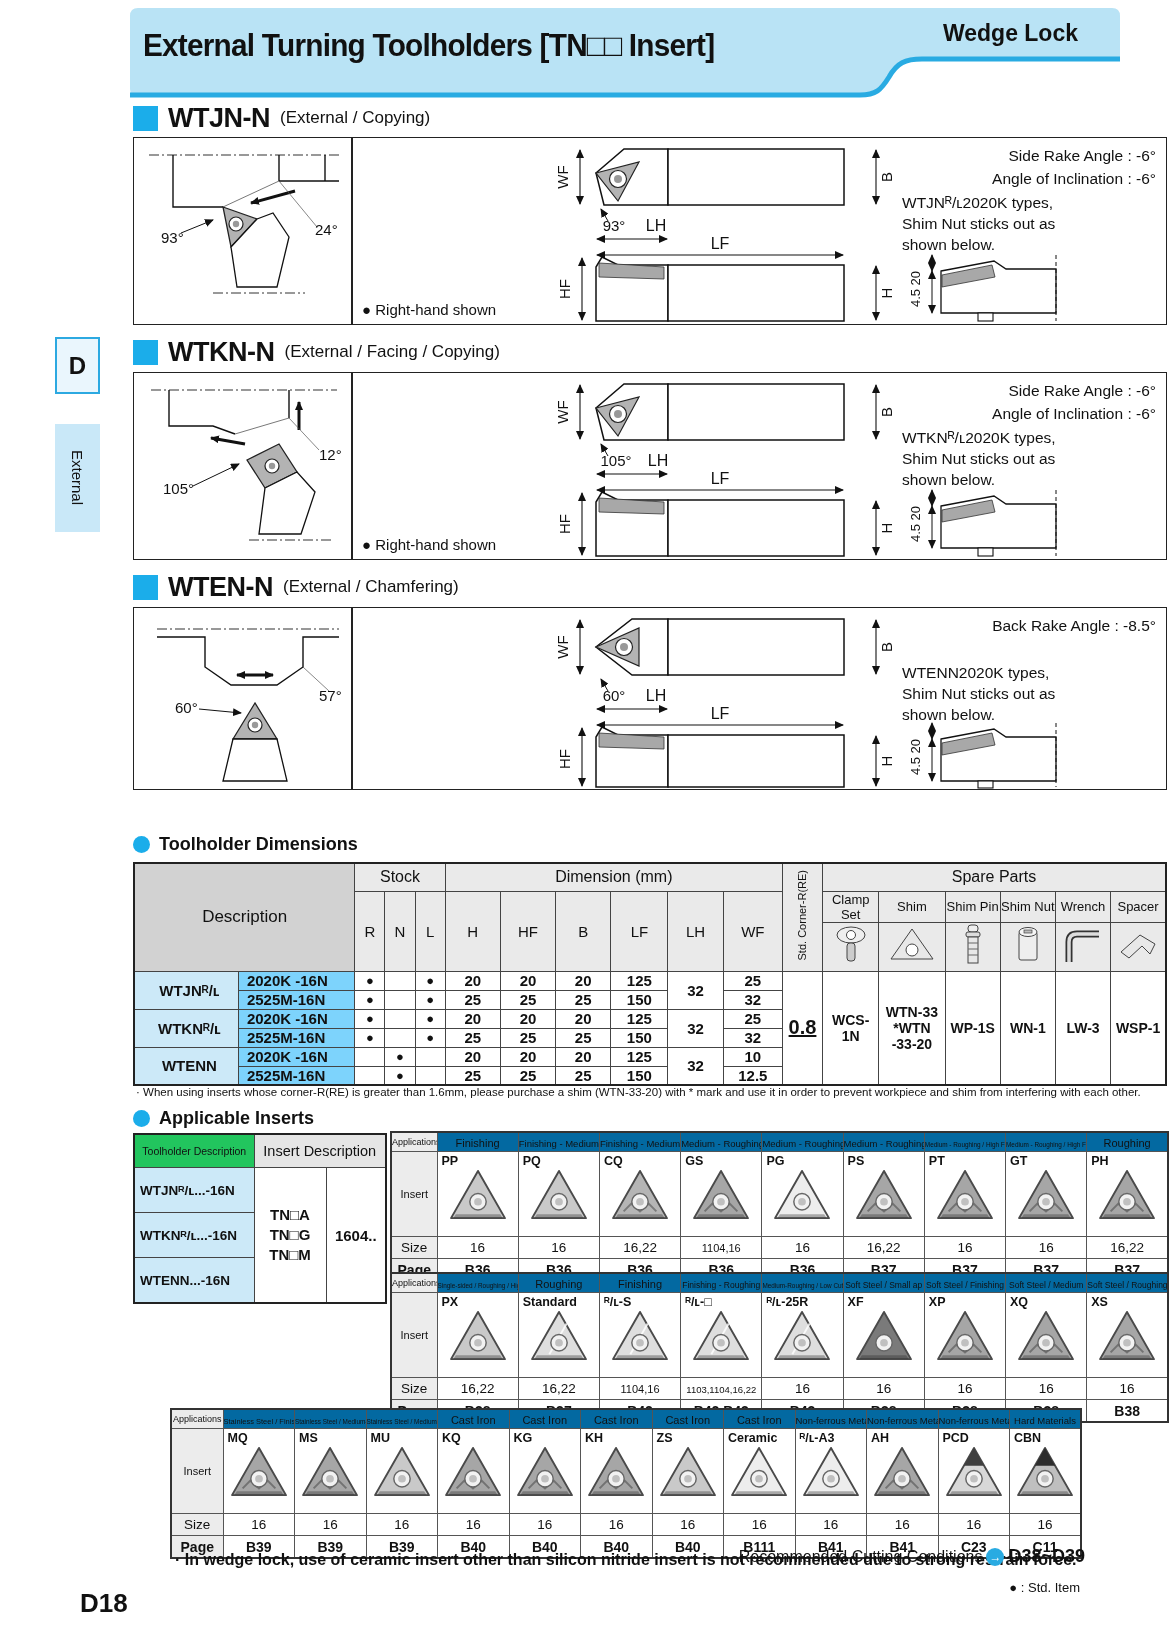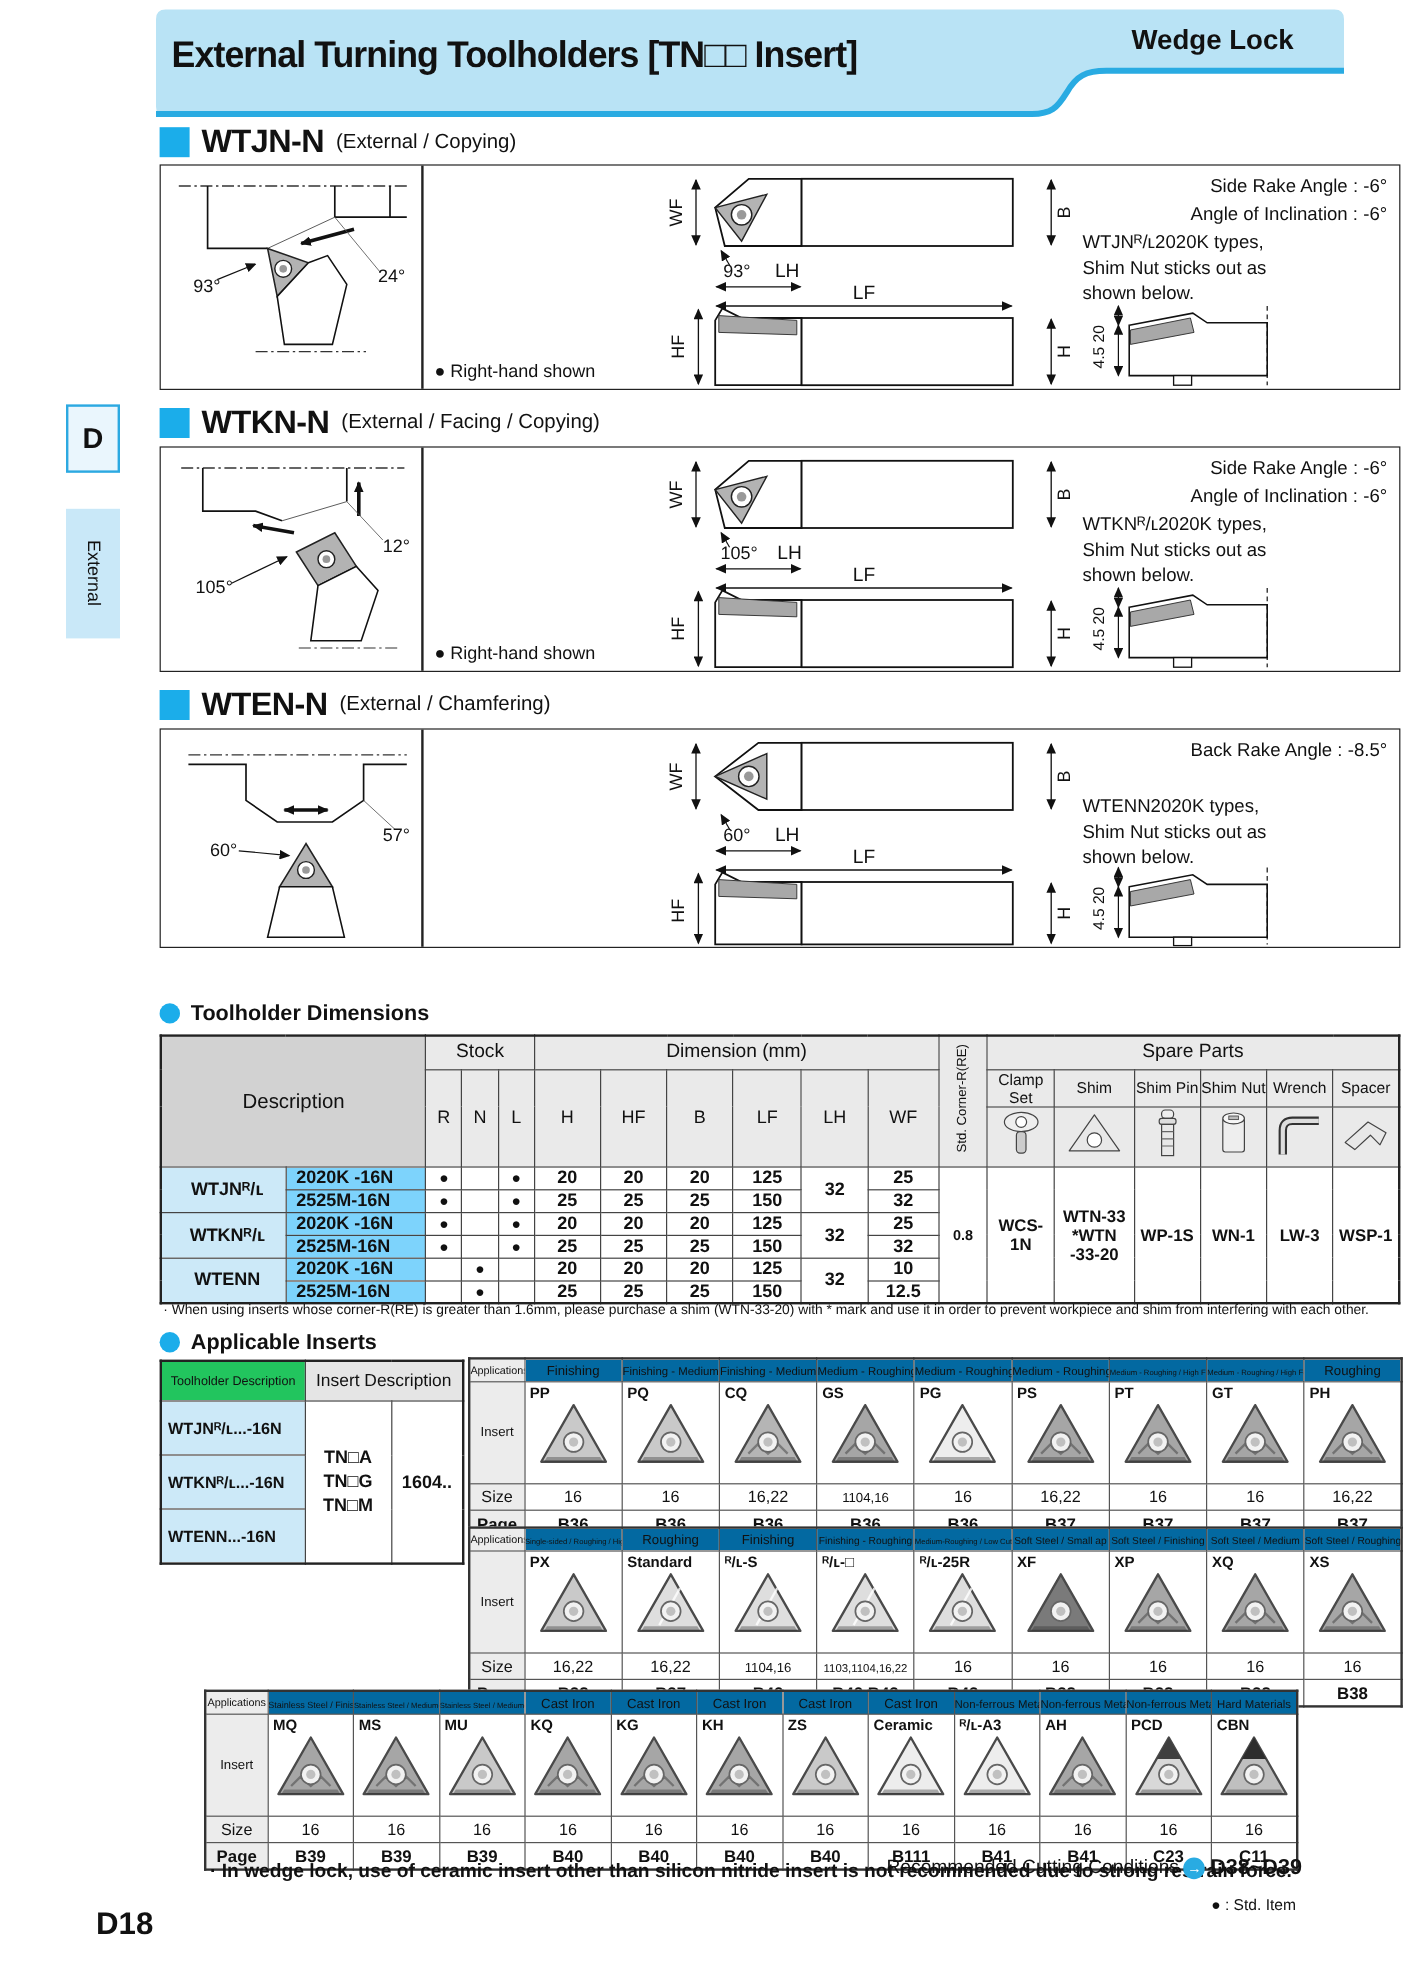--- a/index.html
+++ b/index.html
@@ -46,21 +46,21 @@
   .dims .ghead{background:#eaeaea;font-size:16px;}
   .dims .lhead{background:#eaeaea;font-size:15px;}
   .dims .sname{background:#eaeaea;font-size:13px;}
   .dims .sicon{background:#eaeaea;height:48px;}
   .dims .corner-h{background:#eaeaea;}
   .vtext{writing-mode:vertical-rl;transform:rotate(180deg);font-size:11px;line-height:1;display:inline-block;}
   .dims .name{background:#cce9f8;text-align:center;padding-left:6px;font-weight:bold;font-size:15px;}
   .dims .code{background:#7dd3fc;text-align:left;padding-left:8px;font-weight:bold;font-size:15px;}
   .dims .dot{font-size:13px;}
   .dims .val{font-weight:bold;font-size:15px;}
-  .dims .cr{font-weight:bold;font-size:12px;}
+  .dims .cr{font-weight:bold;font-size:20px;text-decoration:underline;}
   .dims .spv{font-weight:bold;font-size:14px;}
   .preline{white-space:pre-line;}
   .hr1{height:28px;} .hr2{height:26px;} .hr3{height:48px;} .dr{height:19px;}
   #dims-note{left:136px;top:1086px;font-size:11.5px;width:1030px;}
 
   
   .holder{left:133px;top:1133px;width:254px;table-layout:fixed;border:2px solid #222;}
   .holder td{border:1px solid #444;vertical-align:middle;overflow:hidden;}
   .holder .h1{background:#22c55e;font-size:10.5px;text-align:center;height:30px;}
   .holder .h2{background:#e5e5e5;font-size:14.5px;text-align:center;}

